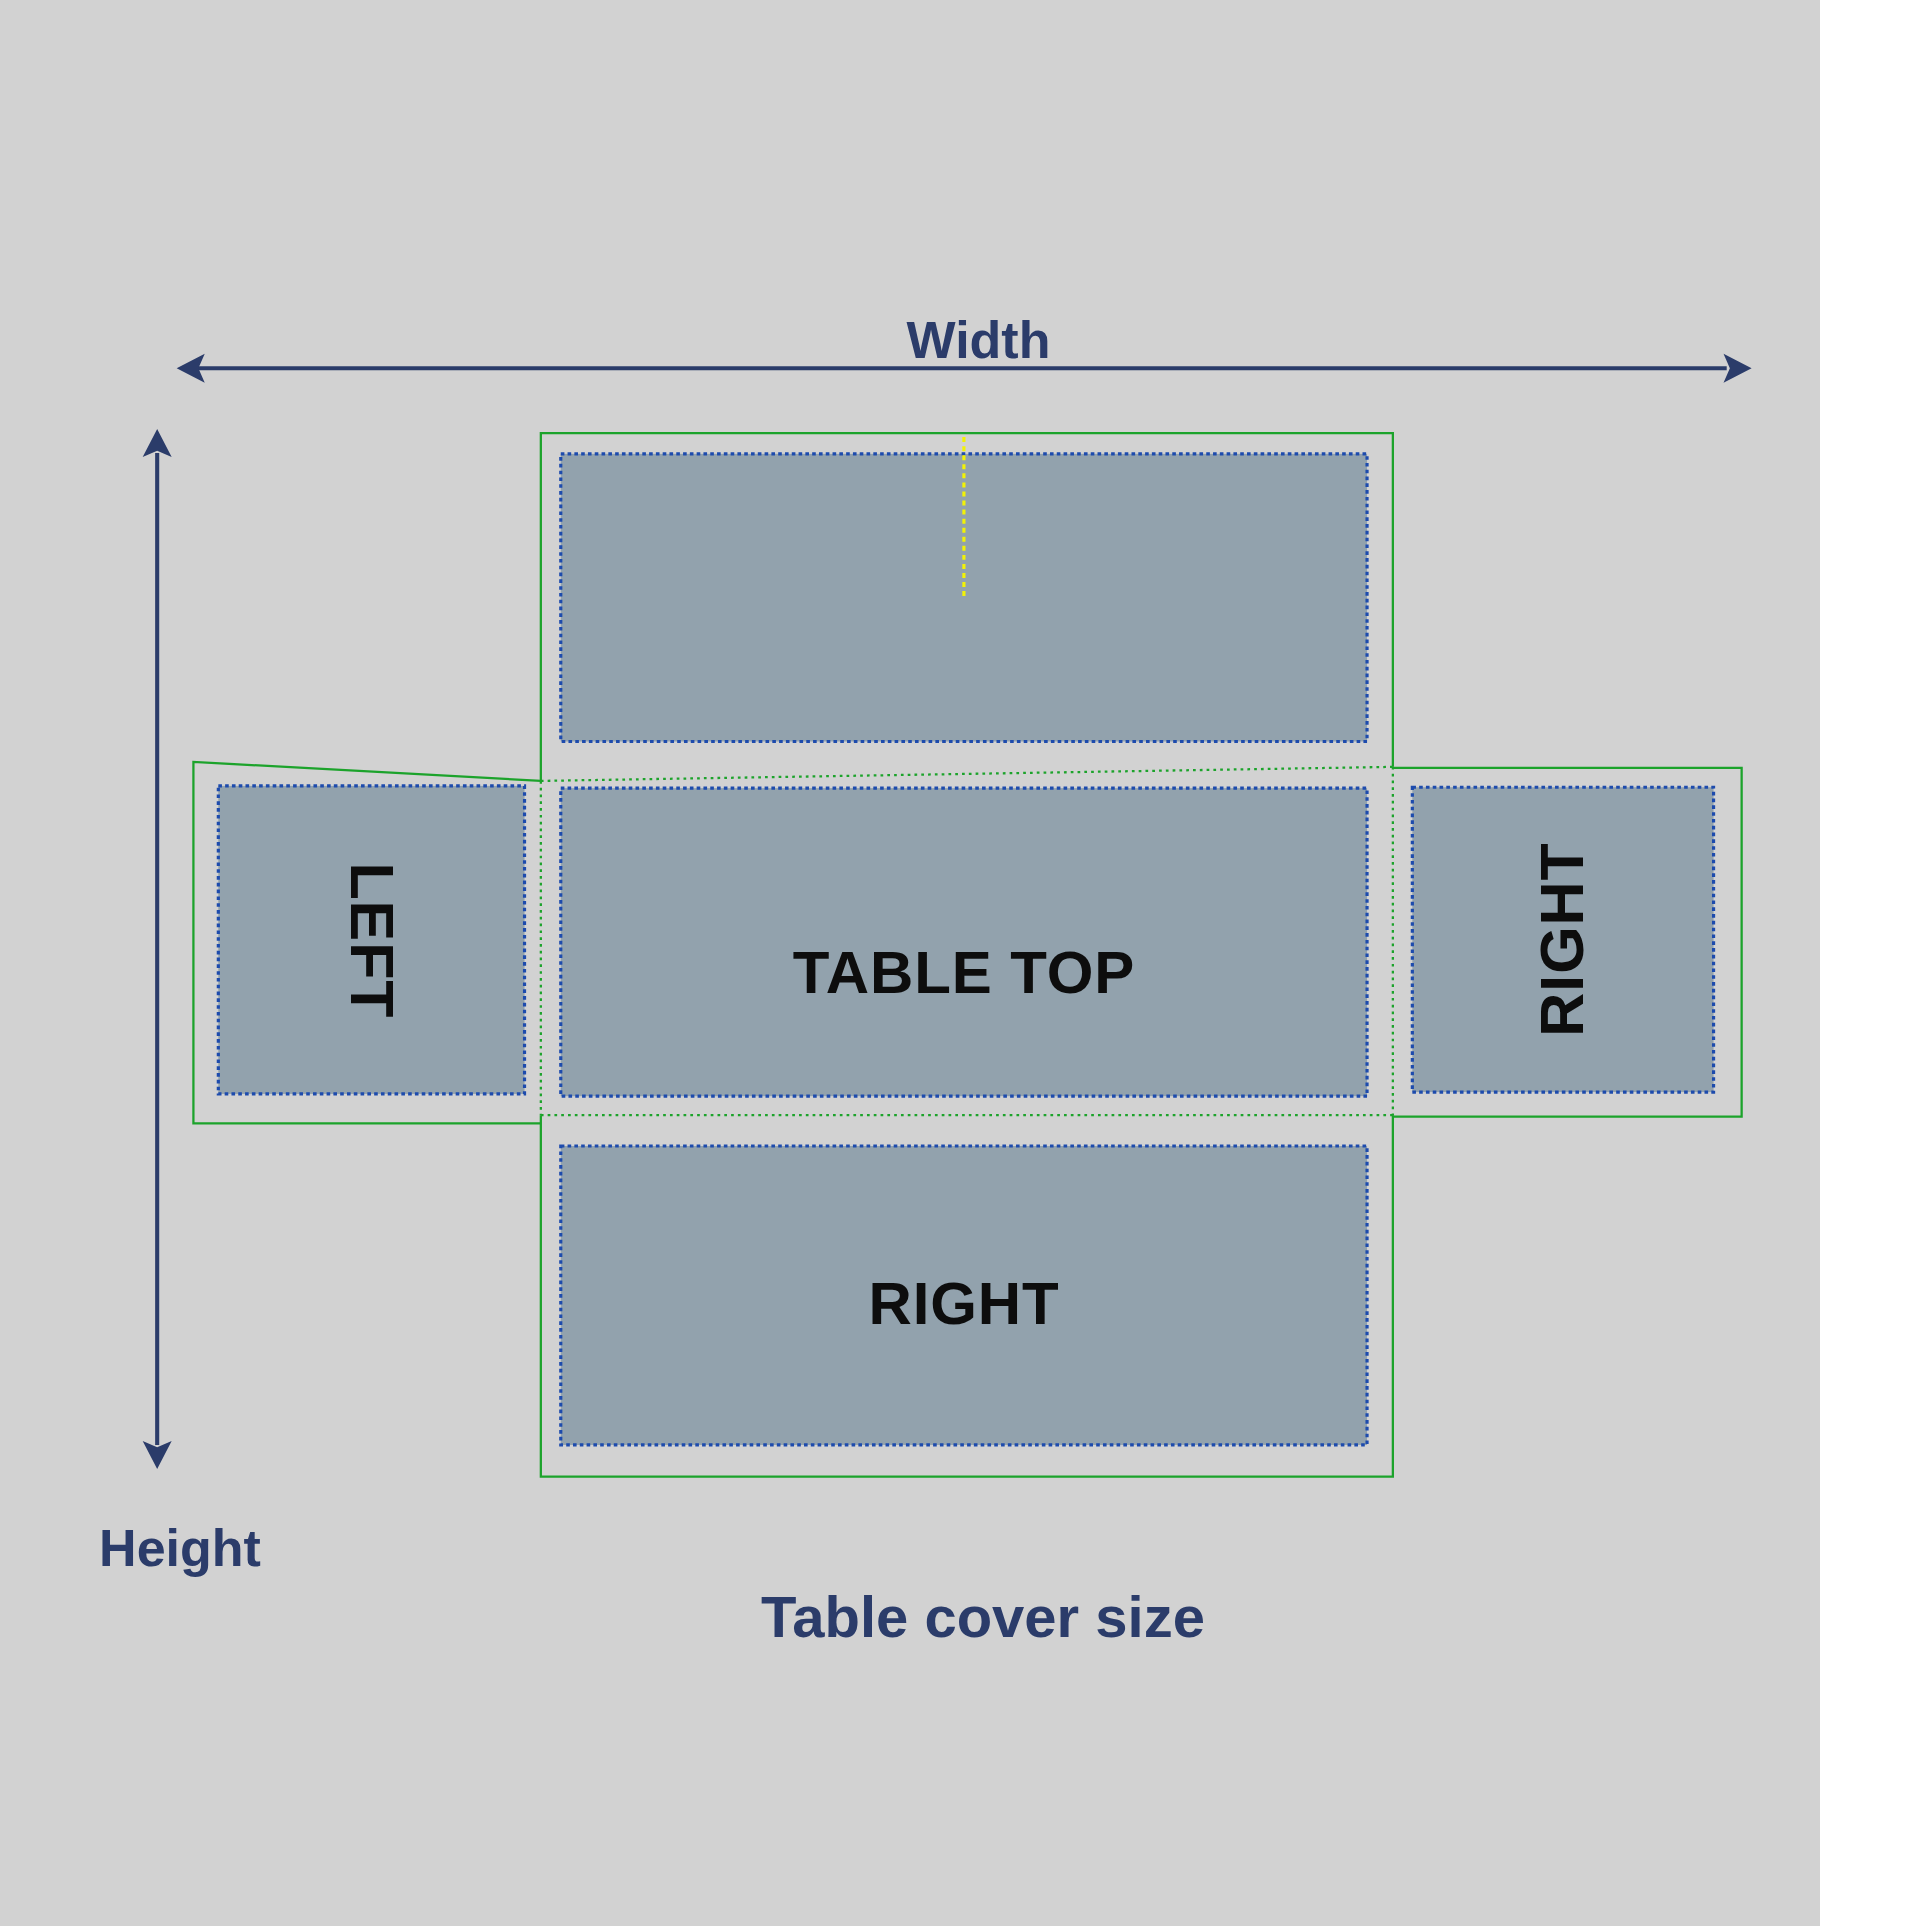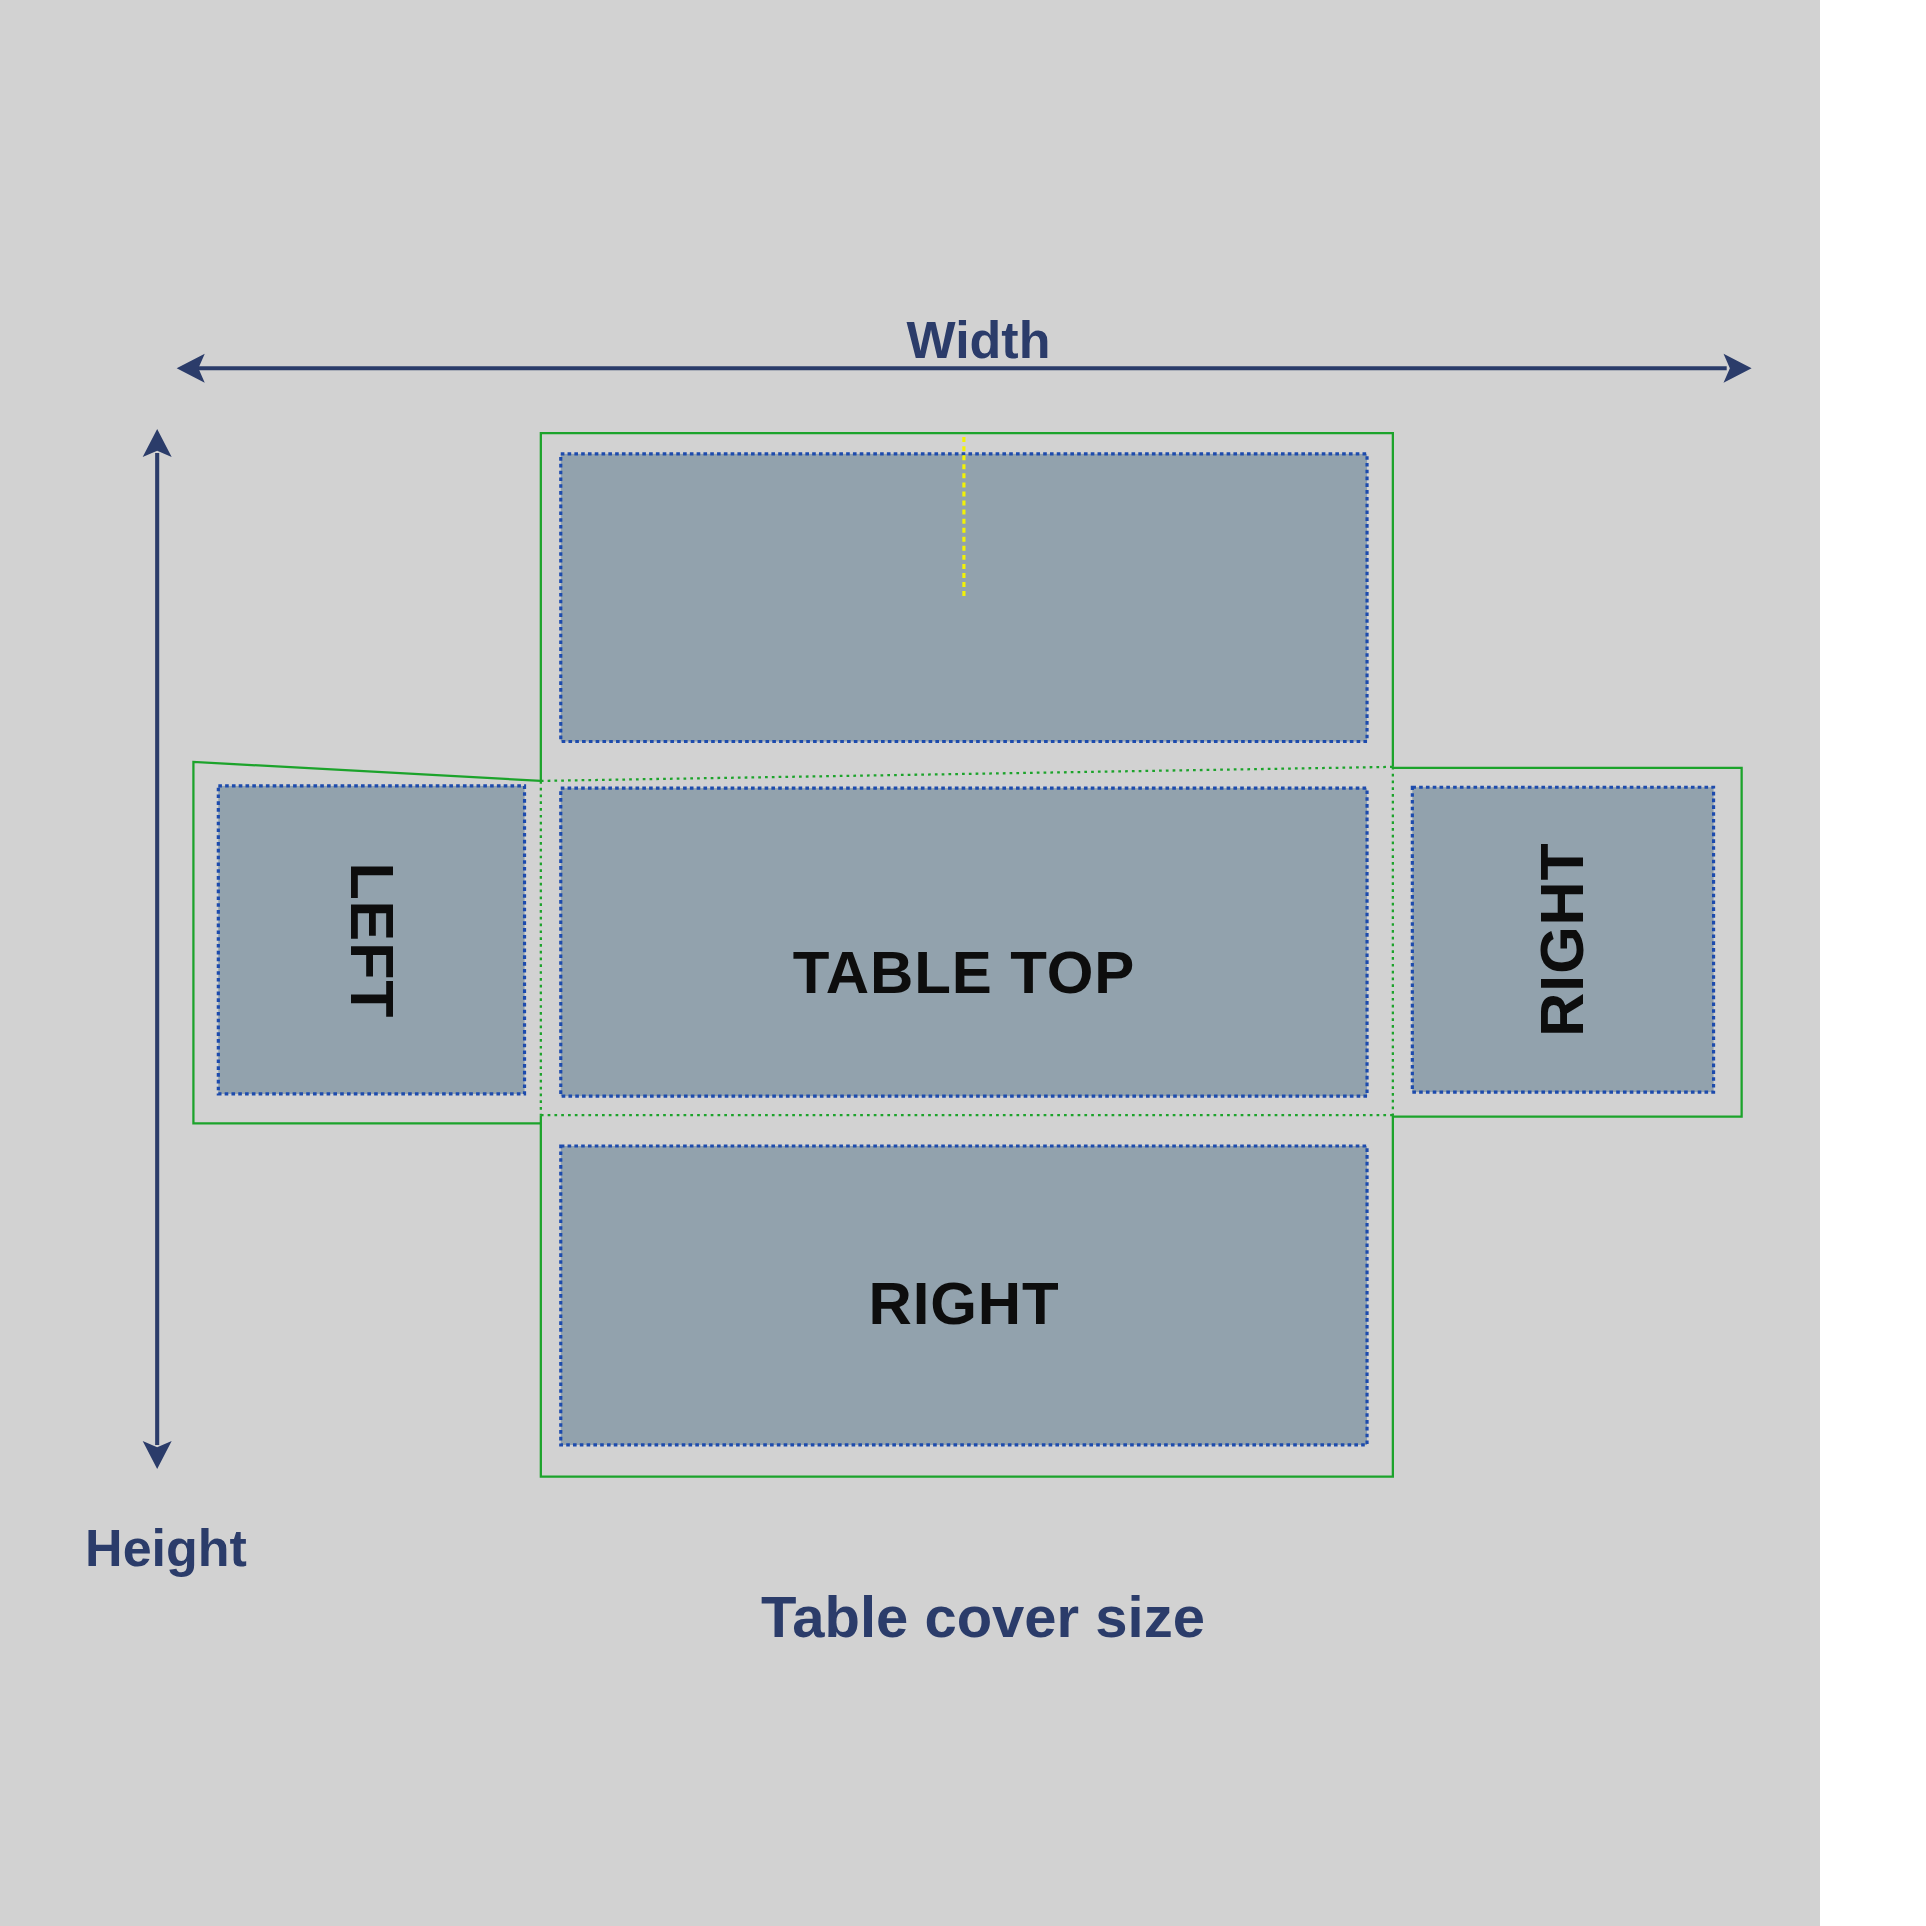--- a/index.html
+++ b/index.html
@@ -130,21 +130,21 @@
       <rect class="panel-rect" x="482" y="1735" width="676" height="680"></rect>
       <rect class="panel-rect" x="1238" y="1740" width="1780" height="680"></rect>
       <rect class="panel-rect" x="3118" y="1738" width="665" height="673"></rect>
       <rect class="panel-rect" x="1238" y="2530" width="1780" height="660"></rect>
     </g>
 
     <line class="yellow-dashed" x1="2128" y1="965" x2="2128" y2="1318"></line>
   </svg>
 
   <div class="label dim-label" style="left:752px; top:314px; width:453px;">Width</div>
-  <div class="label dim-label" style="left:30px; top:1522px; width:272px;">Height</div>
+  <div class="label dim-label" style="left:44px; top:1522px; width:272px;">Height</div>
 
   <div class="panel-label" style="left:561px; top:943px; width:806px;">TABLE TOP</div>
   <div class="panel-label" style="left:561px; top:1274px; width:806px;">RIGHT</div>
 
   <div class="side-label-box" style="left:218px; top:786px; width:306px; height:308px;">
     <span class="rot-cw">LEFT</span>
   </div>
   <div class="side-label-box" style="left:1412px; top:787px; width:301px; height:305px;">
     <span class="rot-ccw">RIGHT</span>
   </div>

